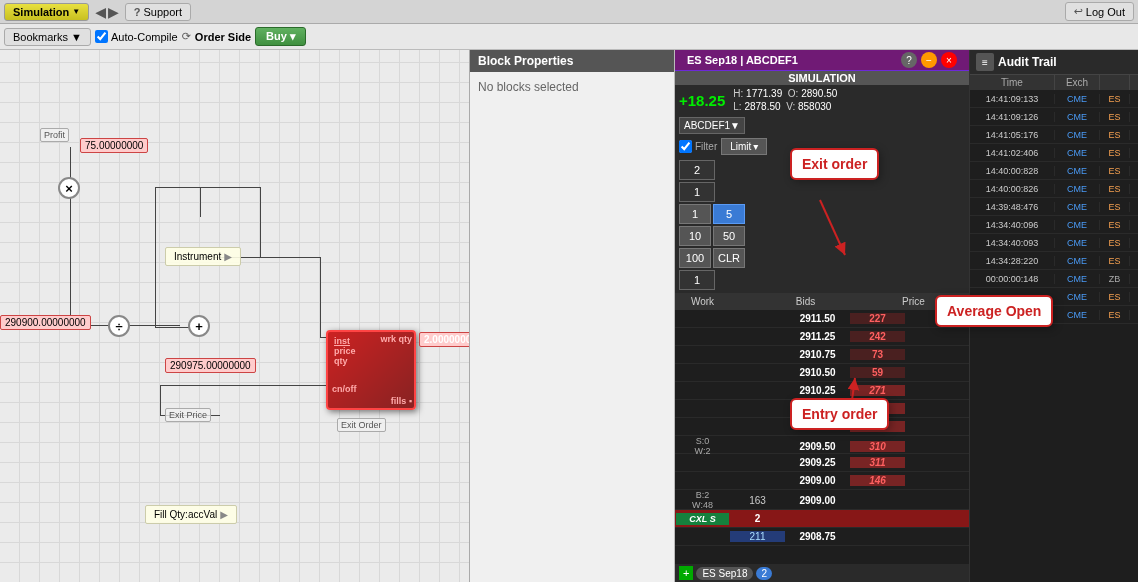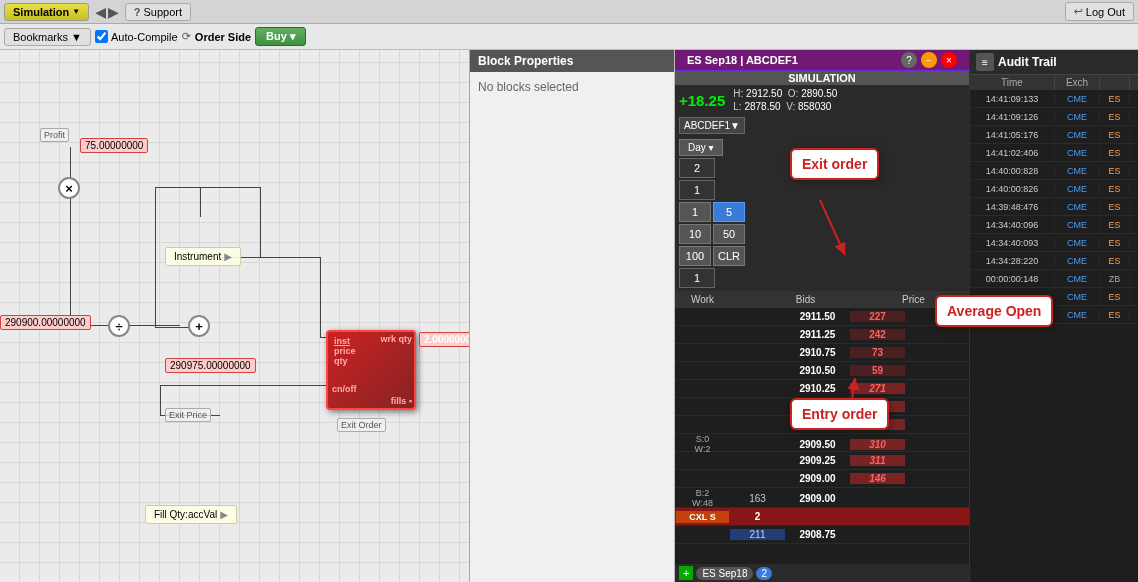--- a/index.html
+++ b/index.html
@@ -628,37 +628,41 @@
       </div>
     </div>
 
     <div class="sim-bar">
       <span>SIMULATION</span>
     </div>
 
     <div class="price-bar">
       <span class="price-change-pos">+18.25</span>
       <div class="price-info">
-        <div>H: <span>2912.50</span>&nbsp;&nbsp;O: <span>2890.50</span></div>
+        <div>H: <span>1771.39</span>&nbsp;&nbsp;O: <span>2890.50</span></div>
         <div>L: <span>2878.50</span>&nbsp;&nbsp;V: <span>858030</span></div>
       </div>
     </div>
 
     <div class="dom-controls">
       <button class="abcdef-btn">
         <span>ABCDEF1▼</span>
       </button>
     </div>
+    <div class="dom-controls" style="padding: 2px 4px;">
+      <div class="filter-row">
+        <input type="checkbox" checked="" style="">
+        <span>Filter</span>
+      </div>
+      <button class="limit-btn">
+        <span>Limit</span> ▾
+      </button>
+    </div>
 
     <div class="qty-controls">
-      <div class="qty-row">
-        <button class="day-btn">
-          <span>Day</span> ▾
-        </button>
-      </div>
       <div class="qty-row">
         <input class="qty-input" value="2" style="">
       </div>
       <div class="qty-row">
         <input class="qty-input" value="1" style="">
       </div>
       <div class="qty-row">
         <button class="qty-btn">1</button>
         <button class="qty-btn active">5</button>
       </div>
@@ -756,21 +760,21 @@
       </div>
 
       <div class="cxl-row">
         <div class="dom-cell cell-work">B:2<br>W:48</div>
         <div class="dom-cell">163</div>
         <div class="dom-cell cell-price">2909.00</div>
         <div class="dom-cell"></div>
         <div class="dom-cell"></div>
       </div>
       <div class="dom-row" style="background: rgba(180,20,20,0.7);">
-        <button class="cxl-btn" style="background:#c2410c;">CXL S</button>
+        <button class="cxl-btn" style="background:#15803d;font-style:italic;">CXL S</button>
         <div class="dom-cell" style="color:white; font-weight:bold;">2</div>
         <div class="dom-cell"></div>
         <div class="dom-cell"></div>
         <div class="dom-cell"></div>
       </div>
 
       <div class="dom-row">
         <div class="dom-cell"></div>
         <div class="dom-cell bg-bid" style="color:#aaddff;">211</div>
         <div class="dom-cell cell-price">2908.75</div>

